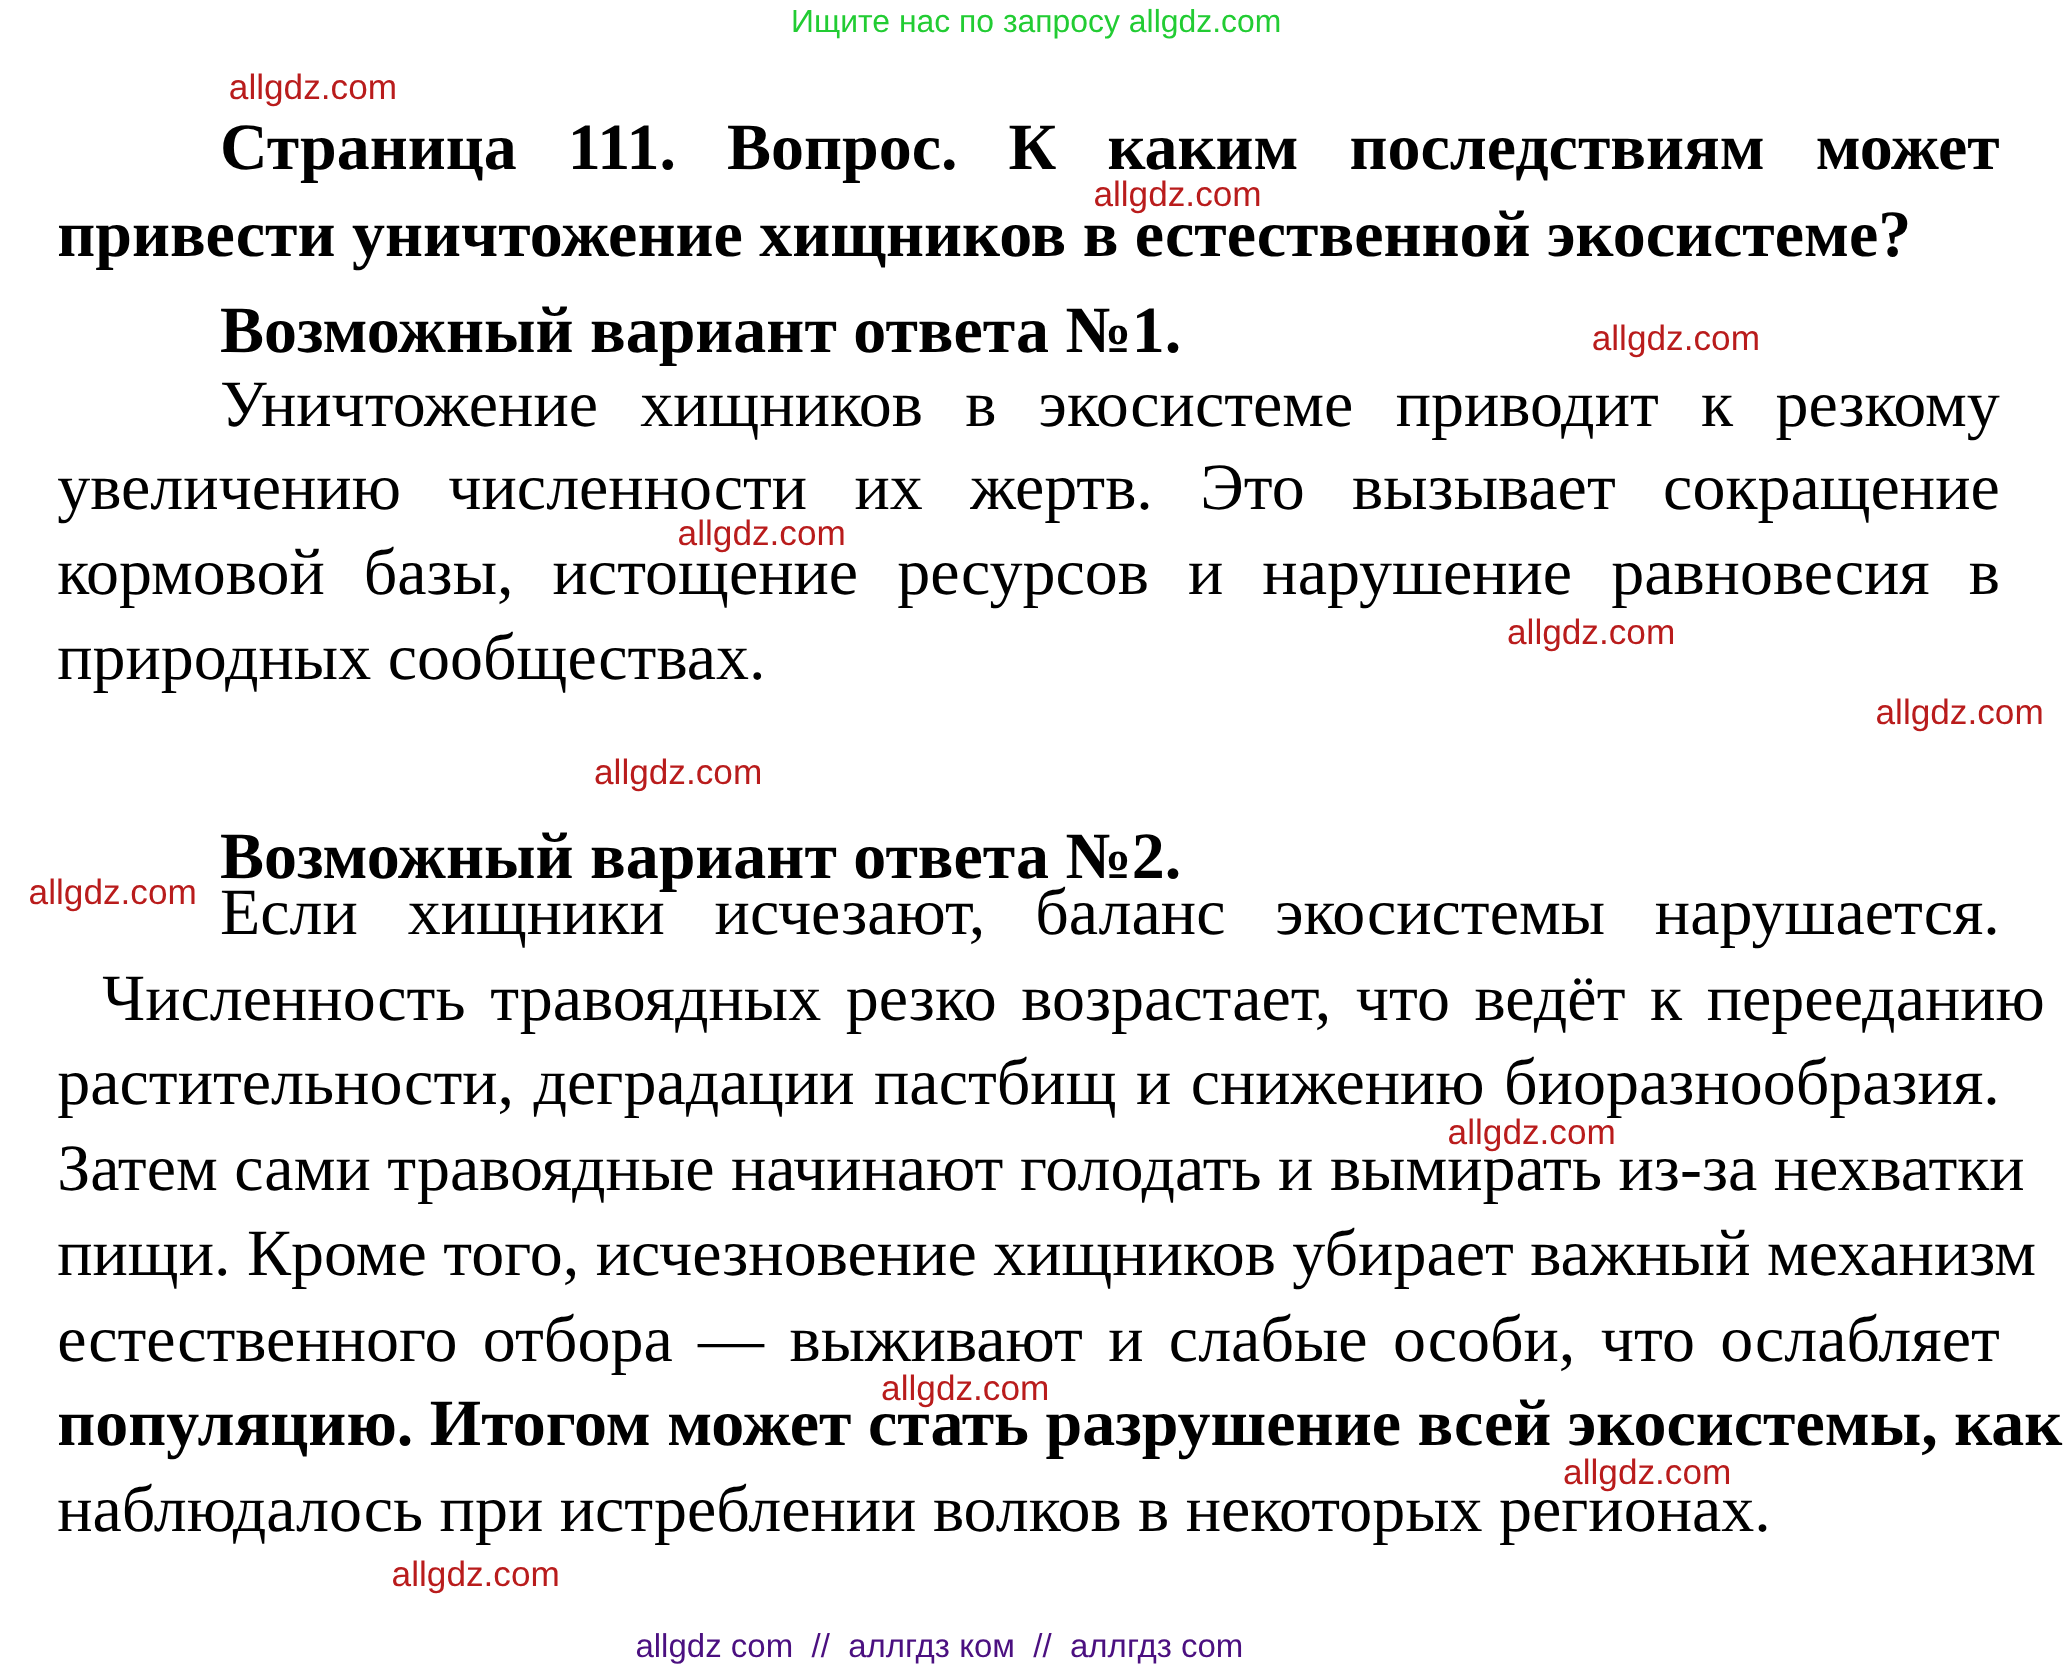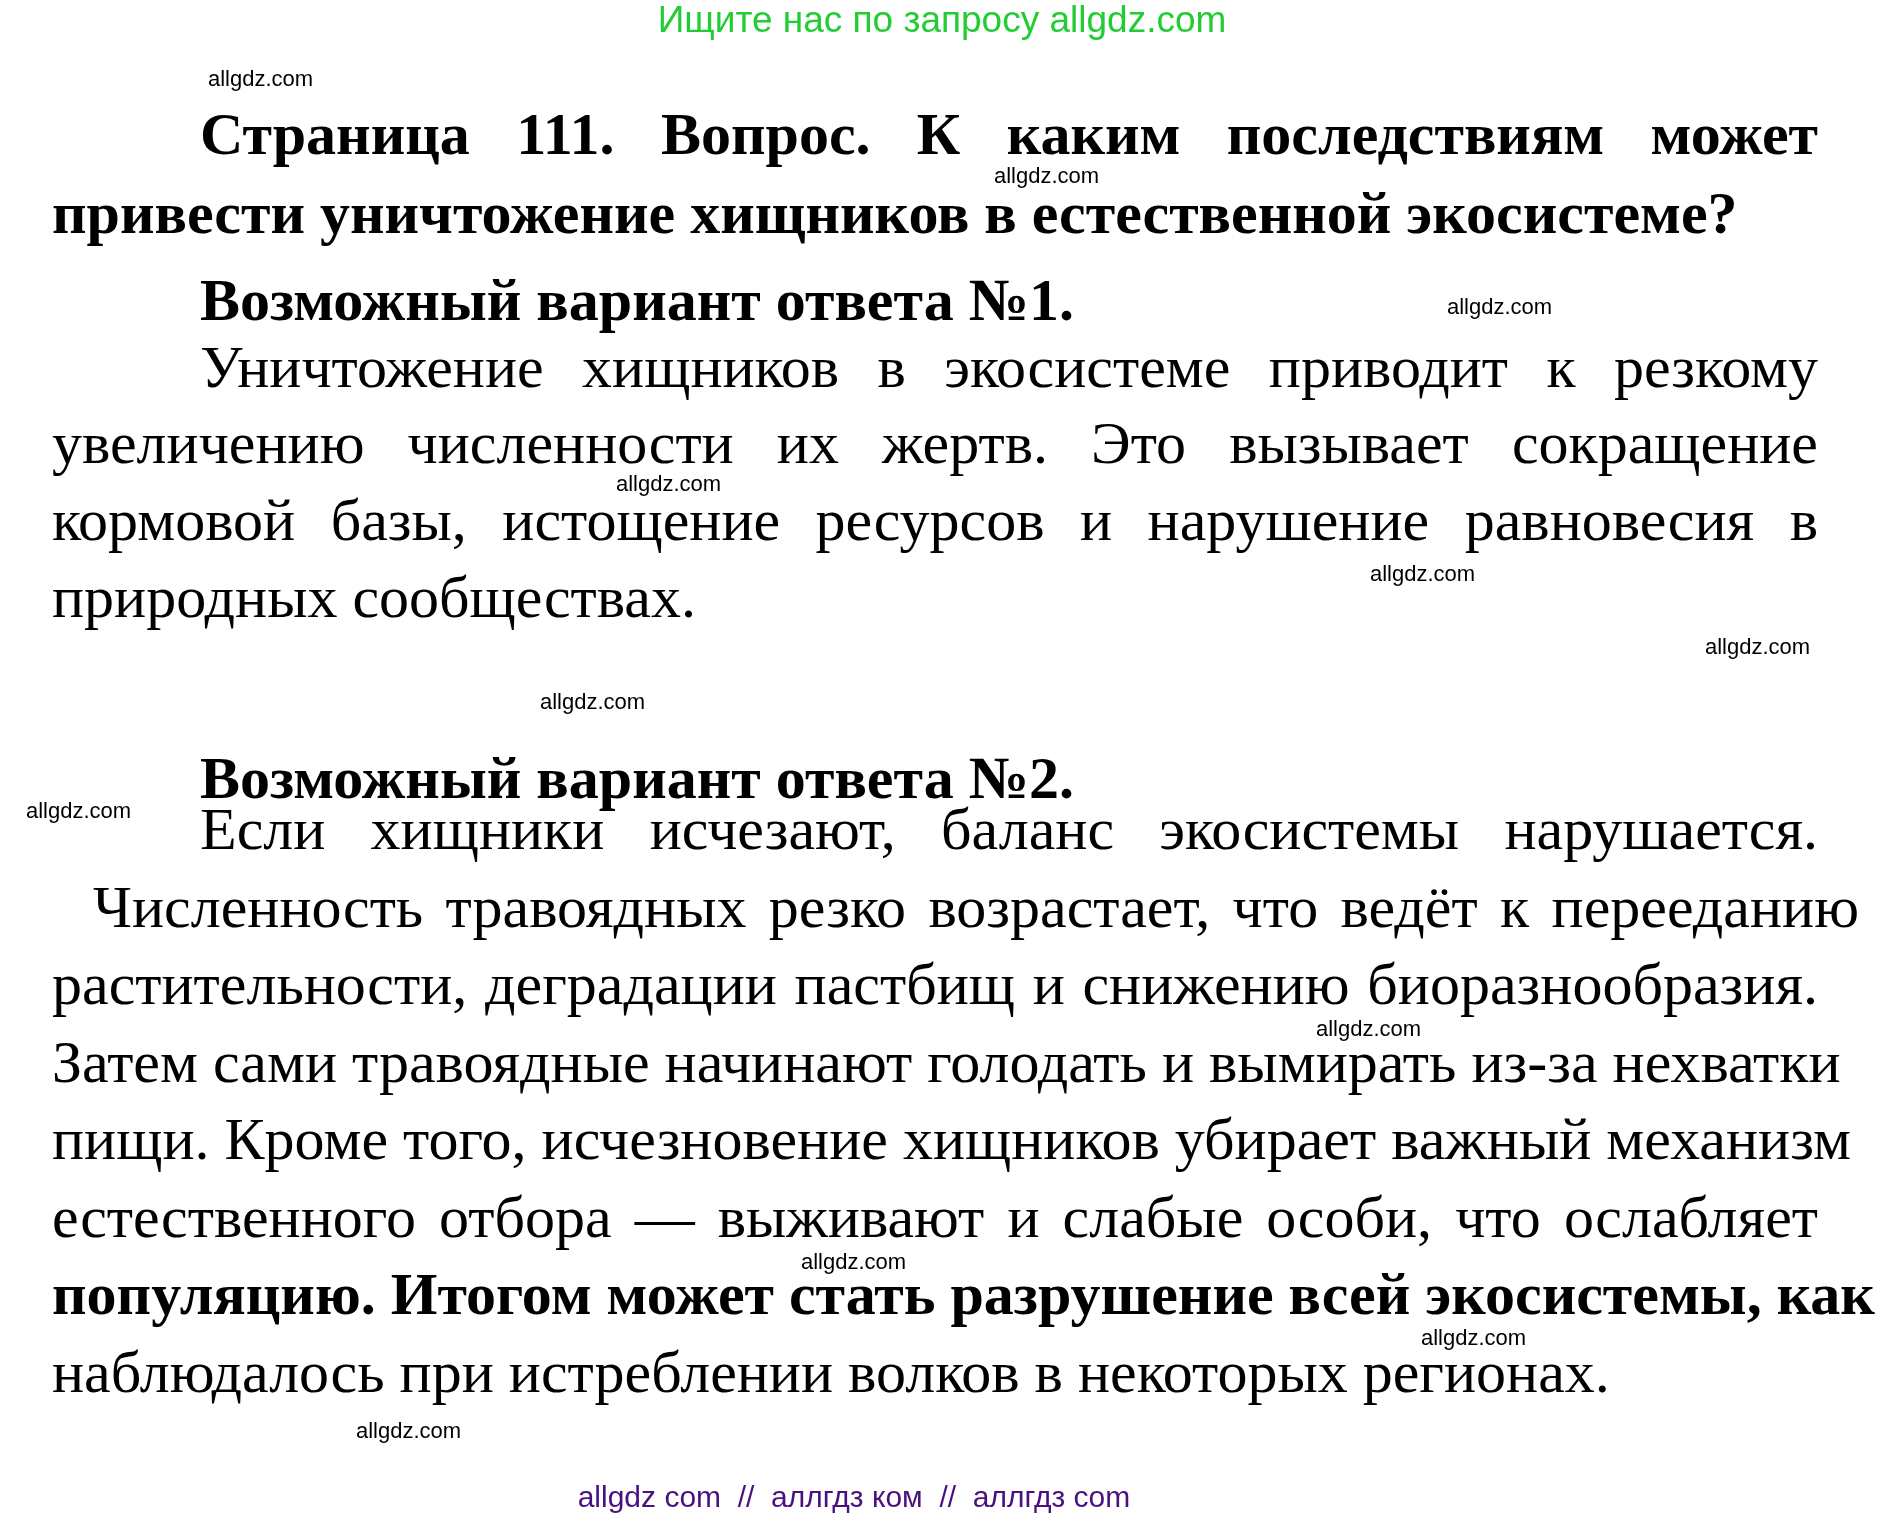--- a/index.html
+++ b/index.html
@@ -1,41 +1,41 @@
 <!DOCTYPE html>
 <html><head>
 <meta charset="utf-8">
 <style>
   html, body { margin:0; padding:0; background:#ffffff; }
   body { width:1884px; height:1517px; position:relative; overflow:hidden; }
   .topbar {
     position:absolute; left:0; top:0; width:1884px; height:40px;
     text-align:center; font-family:"Liberation Sans", sans-serif;
-    font-size:37px; line-height:40px; color:#22cc33;
+    font-size:29px; line-height:40px; color:#22cc33;
   }
   .footer {
     position:absolute; left:0; top:1477px; width:1708px; height:40px;
     text-align:center; font-family:"Liberation Sans", sans-serif;
     font-size:30px; line-height:40px; color:#4b1080; white-space:pre;
   }
   .doc {
     position:absolute; left:52px; width:1766px;
     font-family:"Liberation Serif", serif; color:#000;
   }
   .line {
     position:absolute; left:0; width:1766px; height:78px;
     font-size:60px; line-height:78px; white-space:nowrap;
     text-align:justify; text-align-last:justify;
   }
   .line.last { text-align-last:left; }
   .line.indent { left:148px; width:1618px; }
   .bold { font-weight:bold; }
   .wm {
     position:absolute; font-family:"Liberation Sans", sans-serif;
-    font-size:22px; line-height:30px; color:#000000; white-space:nowrap;
+    font-size:32px; line-height:30px; color:#b91c1c; white-space:nowrap;
   }
 </style>
 </head>
 <body>
 
 <div class="topbar">Ищите нас по запросу allgdz.com</div>
 
 <div class="doc" style="top:0;">
 
   <div class="line indent bold" style="top:95px;">Страница 111. Вопрос. К каким последствиям может</div>

